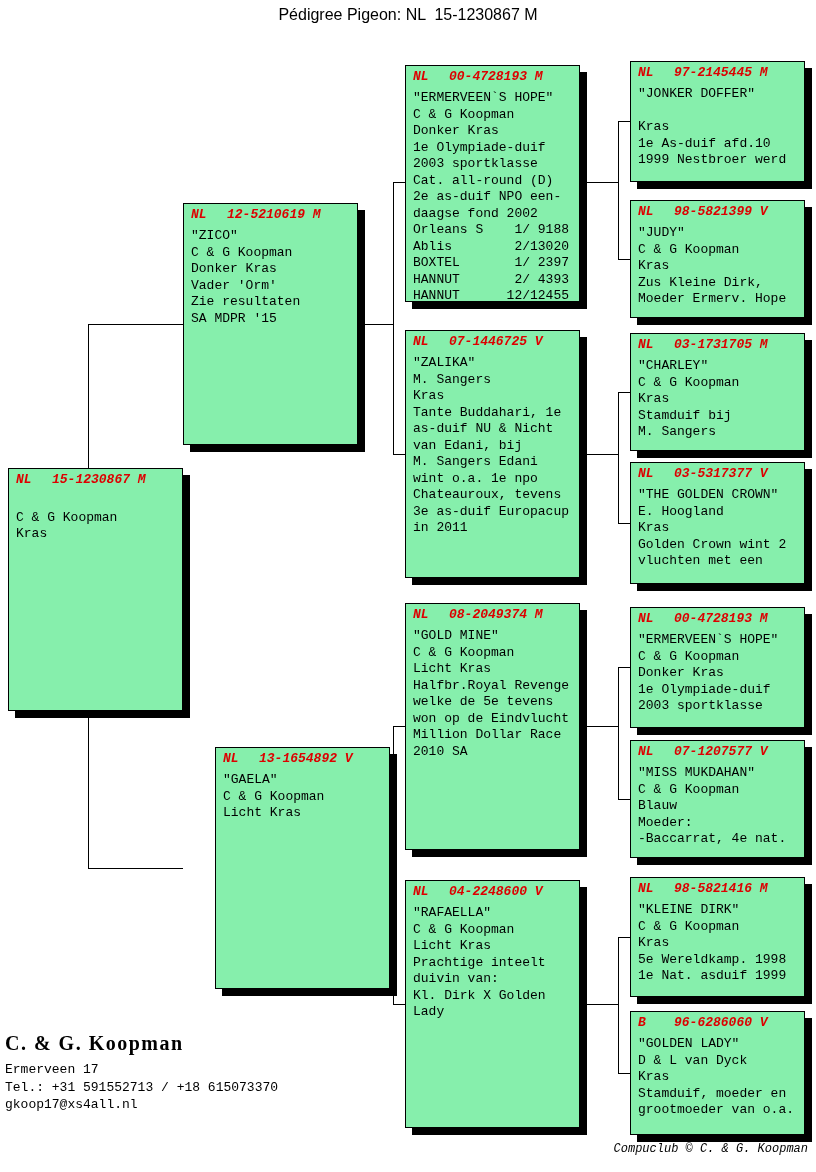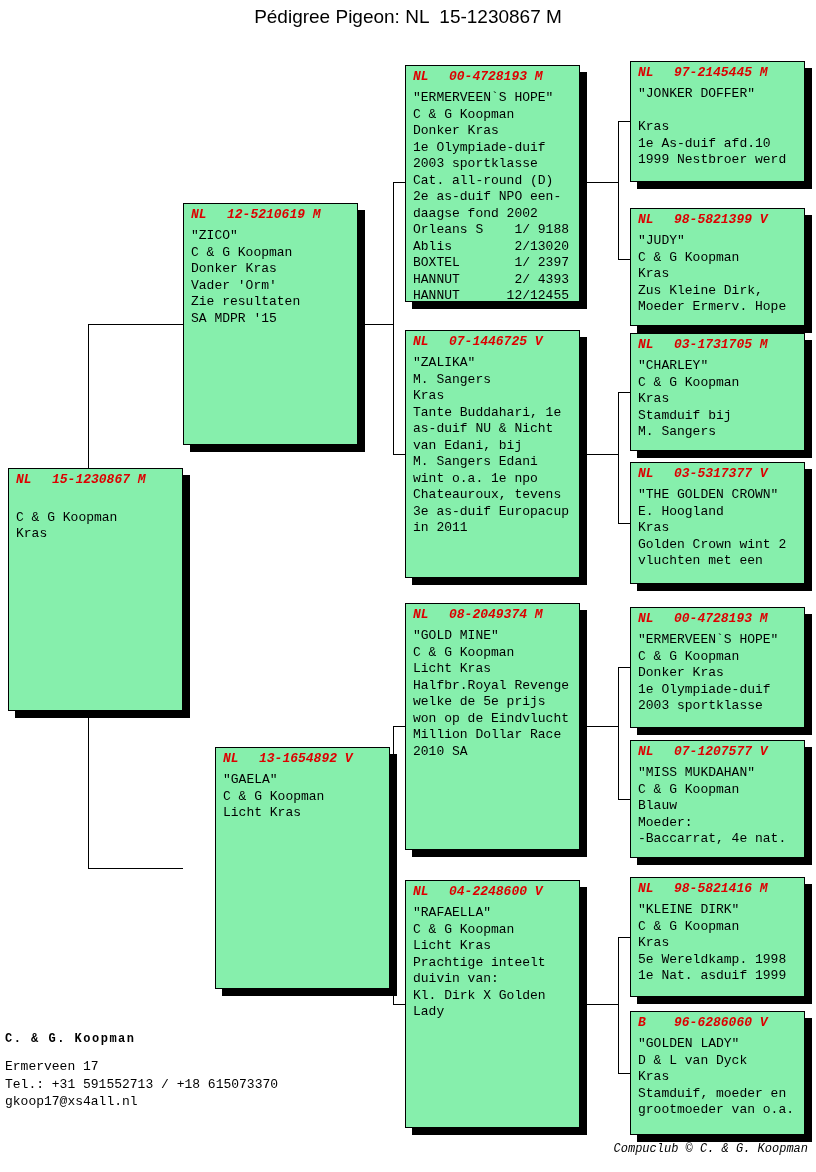--- a/index.html
+++ b/index.html
@@ -1,31 +1,31 @@
 <!DOCTYPE html>
 <html><head>
 <meta charset="utf-8">
 <style>
   html,body{margin:0;padding:0;background:#ffffff;}
   .page{position:relative;width:816px;height:1172px;background:#ffffff;
         font-family:"Liberation Mono",monospace;overflow:hidden;}
   .title{position:absolute;top:6px;left:0;width:100%;text-align:center;
-         font-family:"Liberation Sans",sans-serif;font-size:19px;color:#000;
+         font-family:"Liberation Sans",sans-serif;font-size:16px;color:#000;
          white-space:pre;}
   .seg{position:absolute;background:#000;}
   .pbox{position:absolute;background:#86efac;border:1px solid #000;
         box-shadow:7px 7px 0 0 #000;box-sizing:border-box;
         padding:3px 0 0 7px;overflow:hidden;}
   .ring{font-size:13px;font-weight:bold;font-style:italic;color:#dd0000;
         white-space:pre;height:21px;}
   .cc{display:inline-block;width:36px;font-style:italic;}
   .bline{font-size:13px;line-height:16.5px;color:#000;white-space:pre;}
   .owner{position:absolute;left:5px;top:1032px;color:#000;}
-  .owner-name{font-size:12px;font-weight:bold;letter-spacing:1.5px;
-              white-space:pre;margin-bottom:12px;}
+  .owner-name{font-size:20px;font-weight:bold;letter-spacing:1.5px;
+              white-space:pre;margin-bottom:6px;font-family:Liberation Serif, serif;}
   .owner-line{font-size:13px;line-height:17.5px;white-space:pre;}
   .footer{position:absolute;right:8px;top:1142px;font-size:12px;
           font-style:italic;font-weight:normal;color:#000;white-space:pre;}
 </style>
 </head>
 <body>
 
 <div class="page">
   <div class="title">Pédigree Pigeon: NL  15-1230867 M</div>
 
@@ -110,21 +110,21 @@
         <div class="bline">Chateauroux, tevens</div>
         <div class="bline">3e as-duif Europacup</div>
         <div class="bline">in 2011</div>
       </div>
       <div class="pbox" style="left: 405px; top: 603px; width: 175px; height: 247px; color: rgb(0, 0, 0);">
         <div class="ring" style="color: rgb(221, 0, 0);"><span class="cc">NL</span><span>08-2049374 M</span></div>
         <div class="bline">"GOLD MINE"</div>
         <div class="bline">C &amp; G Koopman</div>
         <div class="bline">Licht Kras</div>
         <div class="bline">Halfbr.Royal Revenge</div>
-        <div class="bline">welke de 5e prijs</div>
+        <div class="bline">welke de 5e tevens</div>
         <div class="bline">won op de Eindvlucht</div>
         <div class="bline">Million Dollar Race</div>
         <div class="bline">2010 SA</div>
       </div>
       <div class="pbox" style="left: 405px; top: 880px; width: 175px; height: 248px; color: rgb(0, 0, 0);">
         <div class="ring" style="color: rgb(221, 0, 0);"><span class="cc">NL</span><span>04-2248600 V</span></div>
         <div class="bline">"RAFAELLA"</div>
         <div class="bline">C &amp; G Koopman</div>
         <div class="bline">Licht Kras</div>
         <div class="bline">Prachtige inteelt</div>
@@ -133,21 +133,21 @@
         <div class="bline">Lady</div>
       </div>
       <div class="pbox" style="left: 630px; top: 61px; width: 175px; height: 121px; color: rgb(0, 0, 0);">
         <div class="ring" style="color: rgb(221, 0, 0);"><span class="cc">NL</span><span>97-2145445 M</span></div>
         <div class="bline">"JONKER DOFFER"</div>
         <div class="bline">&nbsp;</div>
         <div class="bline">Kras</div>
         <div class="bline">1e As-duif afd.10</div>
         <div class="bline">1999 Nestbroer werd</div>
       </div>
-      <div class="pbox" style="left: 630px; top: 208px; width: 175px; height: 118px; color: rgb(0, 0, 0);">
+      <div class="pbox" style="left: 630px; top: 200px; width: 175px; height: 118px; color: rgb(0, 0, 0);">
         <div class="ring" style="color: rgb(221, 0, 0);"><span class="cc">NL</span><span>98-5821399 V</span></div>
         <div class="bline">"JUDY"</div>
         <div class="bline">C &amp; G Koopman</div>
         <div class="bline">Kras</div>
         <div class="bline">Zus Kleine Dirk,</div>
         <div class="bline">Moeder Ermerv. Hope</div>
       </div>
       <div class="pbox" style="left: 630px; top: 333px; width: 175px; height: 118px; color: rgb(0, 0, 0);">
         <div class="ring" style="color: rgb(221, 0, 0);"><span class="cc">NL</span><span>03-1731705 M</span></div>
         <div class="bline">"CHARLEY"</div>

